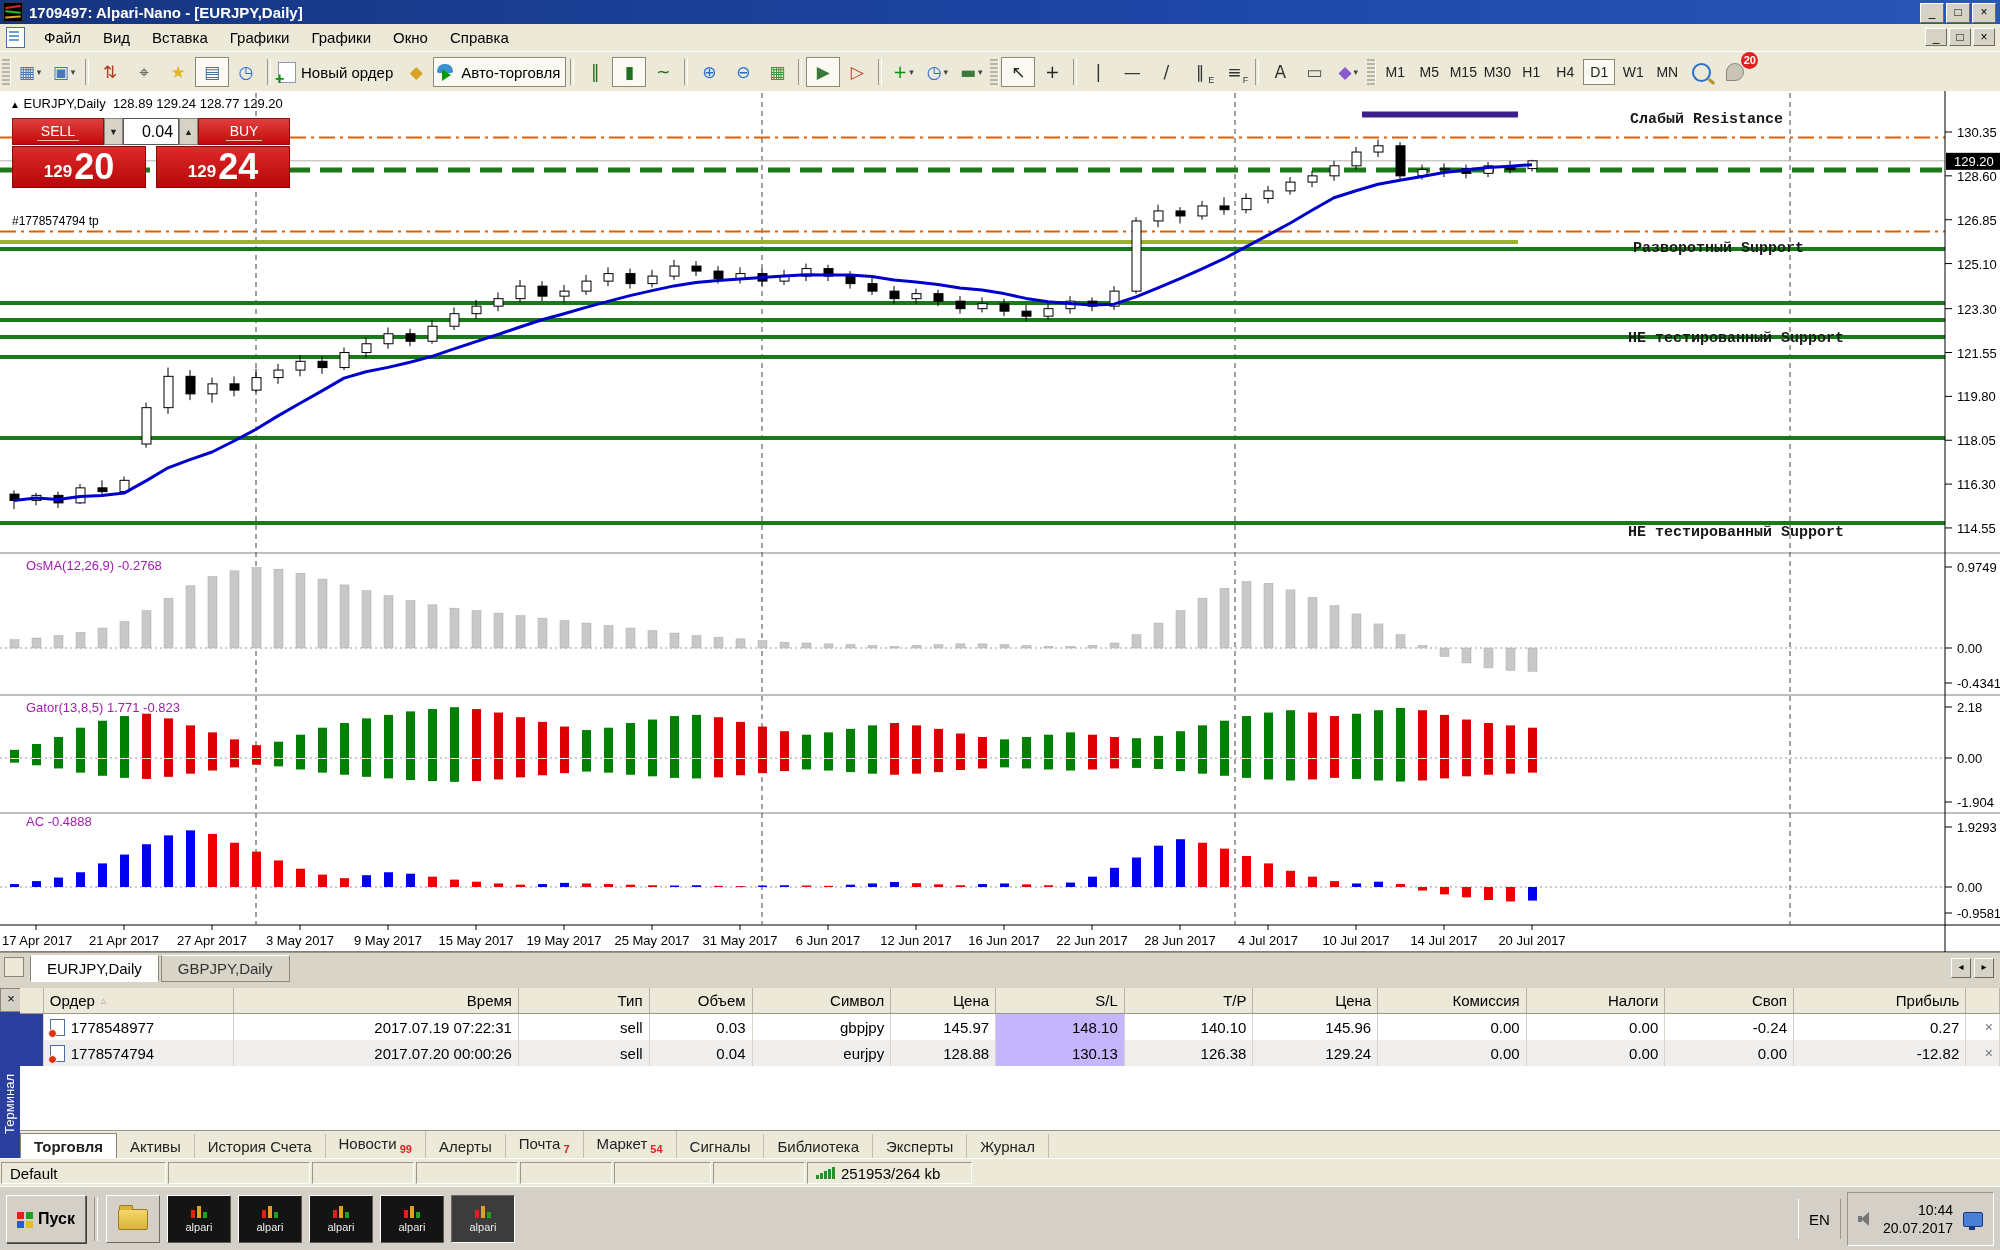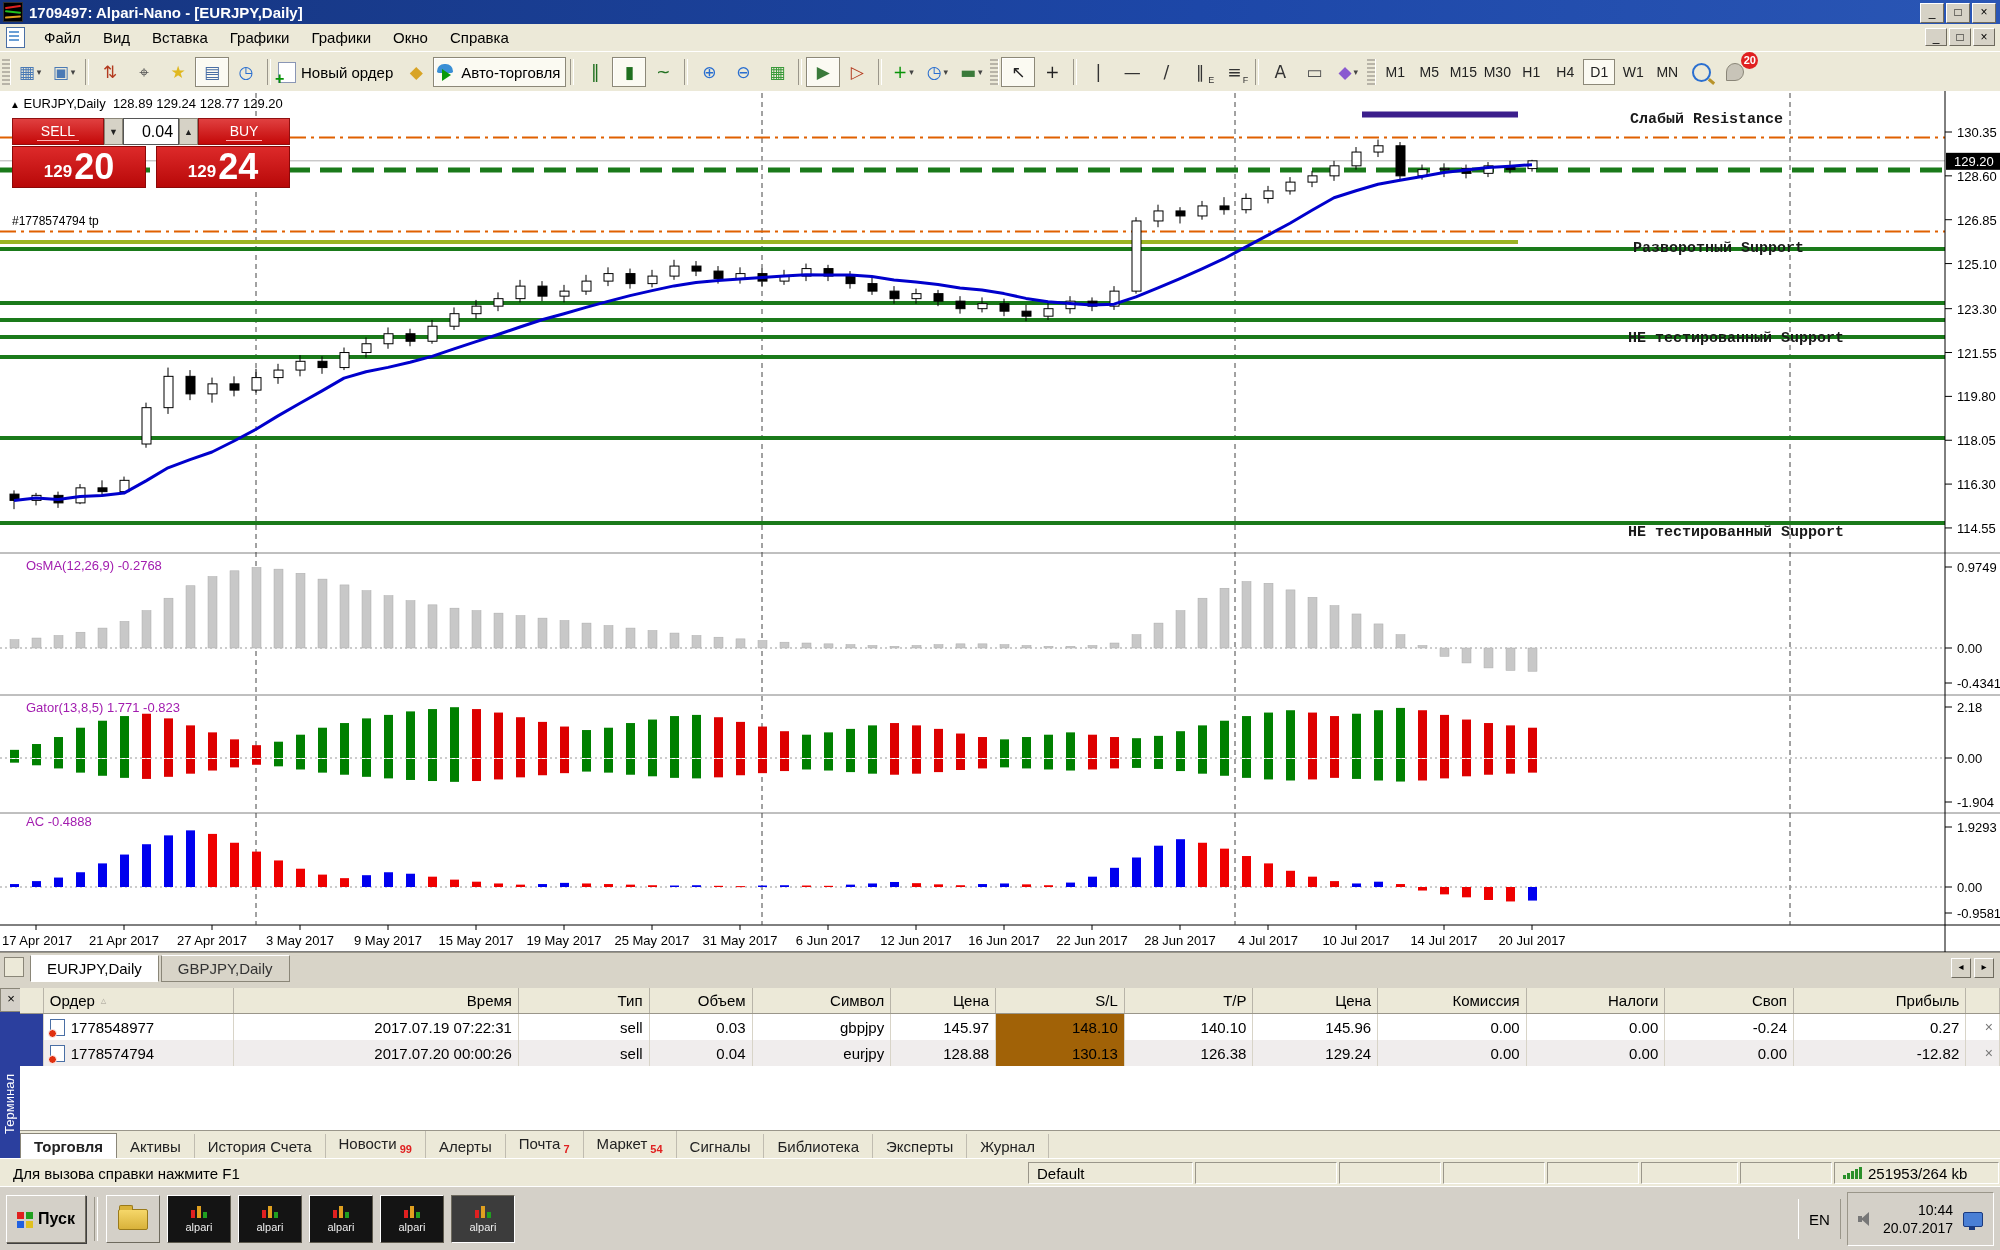--- a/index.html
+++ b/index.html
@@ -73,21 +73,21 @@
   #tcaption .vtxt{position:absolute;left:2px;top:86px;color:#fff;font-size:13px;writing-mode:vertical-rl;transform:rotate(180deg);}
   #ttable{position:absolute;left:20px;top:0;width:1980px;}
   .trow{display:flex;width:100%;height:26px;align-items:center;font-size:15px;}
   .thead{background:#ece9d8;border-bottom:1px solid #9a968a;height:25px;}
   .tc{height:100%;display:flex;align-items:center;justify-content:flex-end;padding:0 6px;box-sizing:border-box;border-right:1px solid #d8d4c8;white-space:nowrap;overflow:hidden;}
   .tc.left{justify-content:flex-start;}
   .thead .tc{border-right:1px solid #b8b4a8;color:#000;}
   .sortmark{color:#b8b4a8;font-size:11px;margin-left:6px;}
   .odoc{width:13px;height:15px;background:#fff;border:1px solid #4a6fa5;position:relative;margin-right:6px;flex:none;}
   .odoc:after{content:"";position:absolute;left:-3px;bottom:-3px;width:7px;height:7px;border-radius:50%;background:#e03010;border:1px solid #fff;}
-  .yellow{background:#a16207;}
+  .yellow{background:#c4b5fd;}
   .row2{background:#f0eded;}
   .xbtn{color:#777;font-size:14px;}
   
   #balbar{position:absolute;left:20px;top:84px;width:1980px;height:26px;background:#e8e4d8;border-top:1px solid #9a968a;border-bottom:1px solid #b8b4a8;display:flex;align-items:center;font-size:15px;font-weight:bold;}
   .bico{width:14px;height:16px;background:#fff;border:1px solid #8a8678;margin:0 8px 0 6px;position:relative;flex:none;}
   .bico:after{content:"↓";position:absolute;left:3px;top:1px;color:#e02020;font-size:11px;font-weight:bold;}
   .balpart{margin-right:26px;}
   #balprofit{position:absolute;right:40px;font-weight:bold;}
   
   #btabs{position:absolute;left:20px;top:142px;width:1980px;height:28px;background:#ece9d8;border-top:1px solid #9a968a;display:flex;align-items:flex-end;}
@@ -1008,21 +1008,20 @@
         <div class="btab">Почта<sub> 7</sub></div>
         <div class="btab">Маркет<sub> 54</sub></div>
         <div class="btab">Сигналы</div>
         <div class="btab">Библиотека</div>
         <div class="btab">Эксперты</div>
         <div class="btab">Журнал</div>
       </div>
   </div>
 
   <div id="statusbar">
-    <span id="shelp" class="scell">Для вызова справки нажмите F1</span>
     <span class="scell" style="width:165px;">Default</span>
     <span class="scell" style="width:142px;"></span>
     <span class="scell" style="width:102px;"></span>
     <span class="scell" style="width:102px;"></span>
     <span class="scell" style="width:92px;"></span>
     <span class="scell" style="width:97px;"></span>
     <span class="scell" style="width:92px;"></span>
     <span class="scell" style="width:165px;">
       <span class="sigbars">
           <i style="height:4px"></i>

